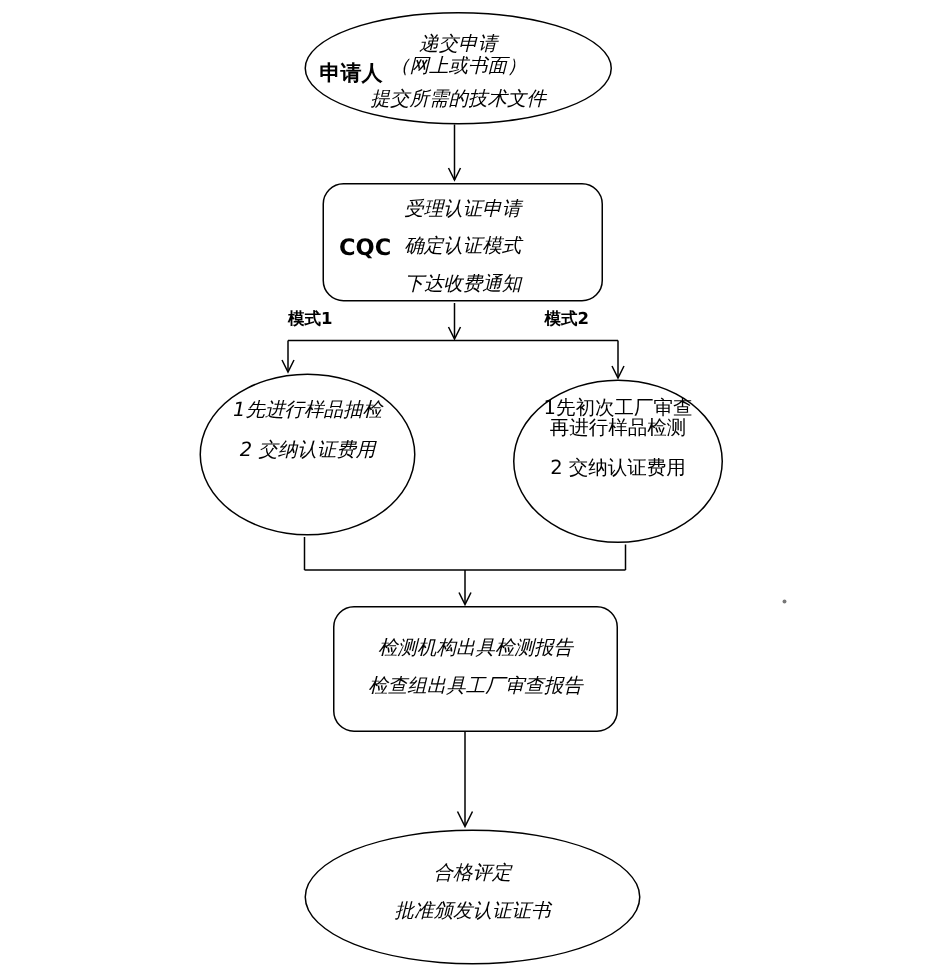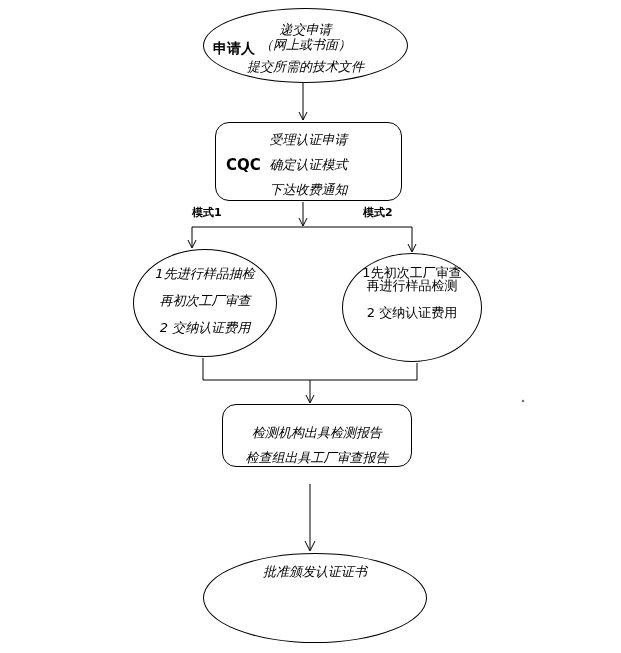--- a/index.html
+++ b/index.html
@@ -68,21 +68,21 @@
 
   #mode1 { left: 133px; top: 249px; width: 144px; height: 108px; }
   #mode1 .l1 { margin-top: 16px; }
   #mode1 .l2 { margin-top: 12px; }
   #mode1 .l3 { margin-top: 12px; }
 
   #mode2 { left: 342px; top: 253px; width: 140px; height: 109px; }
   #mode2 .l1 { margin-top: 12px; }
   #mode2 .l4 { margin-top: 14px; }
 
-  #report { left: 222px; top: 404px; width: 190px; height: 63px; }
+  #report { left: 222px; top: 404px; width: 190px; height: 84px; }
   #report .l1 { margin-top: 20px; }
   #report .l2 { margin-top: 10px; }
 
   #final { left: 203px; top: 553px; width: 224px; height: 90px; }
   #final .l1 { margin-top: 21px; }
   #final .l2 { margin-top: 10px; }
 </style>
 </head>
 <body>
 
@@ -143,32 +143,32 @@
     <div class="tline l1">受理认证申请</div>
     <div class="tline l2">确定认证模式</div>
     <div class="tline l3">下达收费通知</div>
   </div>
 
   <span id="mode1-label" class="branch-label">模式1</span>
   <span id="mode2-label" class="branch-label">模式2</span>
 
   <div id="mode1" class="node ellipse">
     <div class="tline l1">1先进行样品抽检</div>
-    <div class="tline l2">再初次工厂审查</div>
     <div class="tline l3">2 交纳认证费用</div>
   </div>
 
   <div id="mode2" class="node ellipse">
     <div class="tline-sm l1">1先初次工厂审查</div>
     <div class="tline-sm l3">再进行样品检测</div>
     <div class="tline-sm l4">2 交纳认证费用</div>
   </div>
 
   <div id="report" class="node roundrect">
     <div class="tline l1">检测机构出具检测报告</div>
     <div class="tline l2">检查组出具工厂审查报告</div>
   </div>
 
   <div id="final" class="node ellipse">
+    <div class="tline l1">合格评定</div>
     <div class="tline l2">批准颁发认证证书</div>
   </div>
 
 </div>
 
 </body></html>

